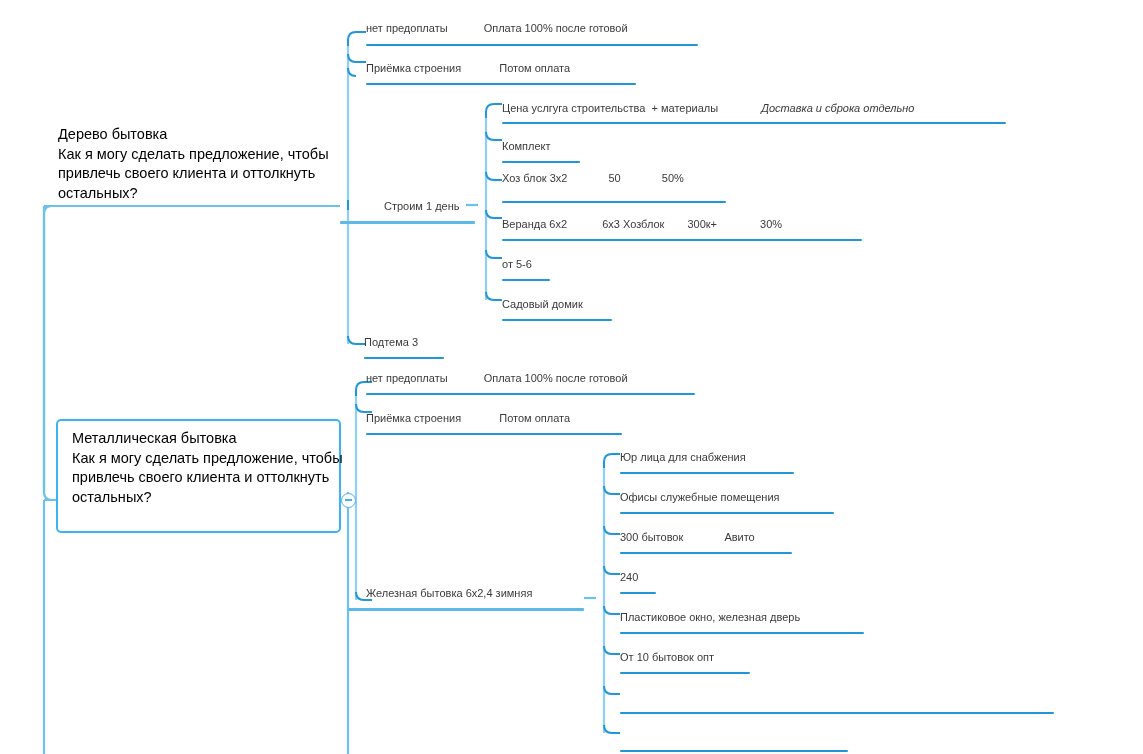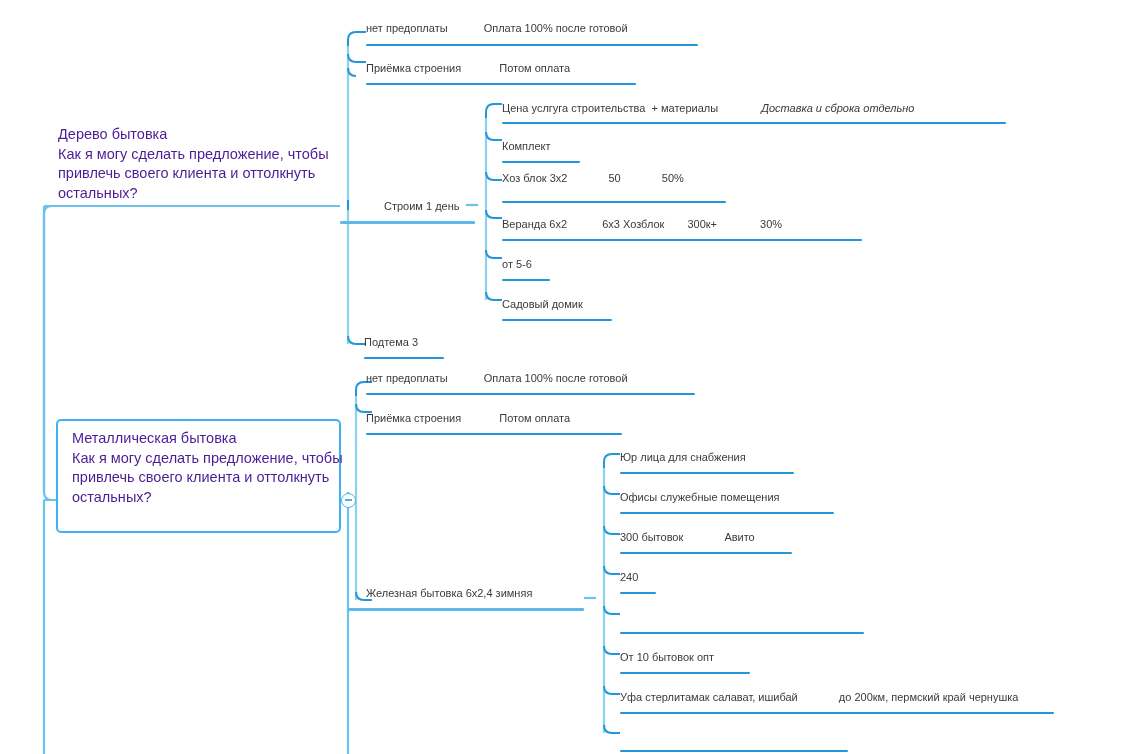--- a/index.html
+++ b/index.html
@@ -48,21 +48,21 @@
   }
   .underline.thick {
     height: 3px;
     background: #5cb9e8;
   }
   .root-node {
     position: absolute;
     white-space: nowrap;
     font-size: 14.5px;
     line-height: 19.5px;
-    color: #4c1d95;
+    color: #000000;
   }
   .root-node.selected {
     border: 2px solid #3db4ef;
     border-radius: 5px;
     padding: 8px 12px 24px 14px;
     box-sizing: border-box;
     background: #ffffff;
   }
   .root-node.plain {
     padding: 0;
@@ -242,28 +242,27 @@
     <span class="txt">300 бытовок</span>
     <span class="txt" style="margin-left:38px;">Авито</span>
   </div>
   <div class="underline" style="left:620px; top:552px; width:172px;"></div>
 
   <div class="node" style="left:620px; top:569px;">
     <span class="txt">240</span>
   </div>
   <div class="underline" style="left:620px; top:592px; width:36px;"></div>
 
+  <div class="node" style="left:620px; top:609px;">
+    <span class="txt">Пластиковое окно, железная дверь</span>
+  </div>
   <div class="underline" style="left:620px; top:632px; width:244px;"></div>
 
   <div class="node" style="left:620px; top:649px;">
     <span class="txt">От 10 бытовок опт</span>
   </div>
   <div class="underline" style="left:620px; top:672px; width:130px;"></div>
 
-  <div class="node" style="left:620px; top:689px;">
-    <span class="txt">Уфа стерлитамак салават, ишибай</span>
-    <span class="txt" style="margin-left:38px;">до 200км, пермский край чернушка</span>
-  </div>
   <div class="underline" style="left:620px; top:712px; width:434px;"></div>
 
   <div class="underline" style="left:620px; top:750px; width:228px;"></div>
 
 </div>
 
 </body></html>

